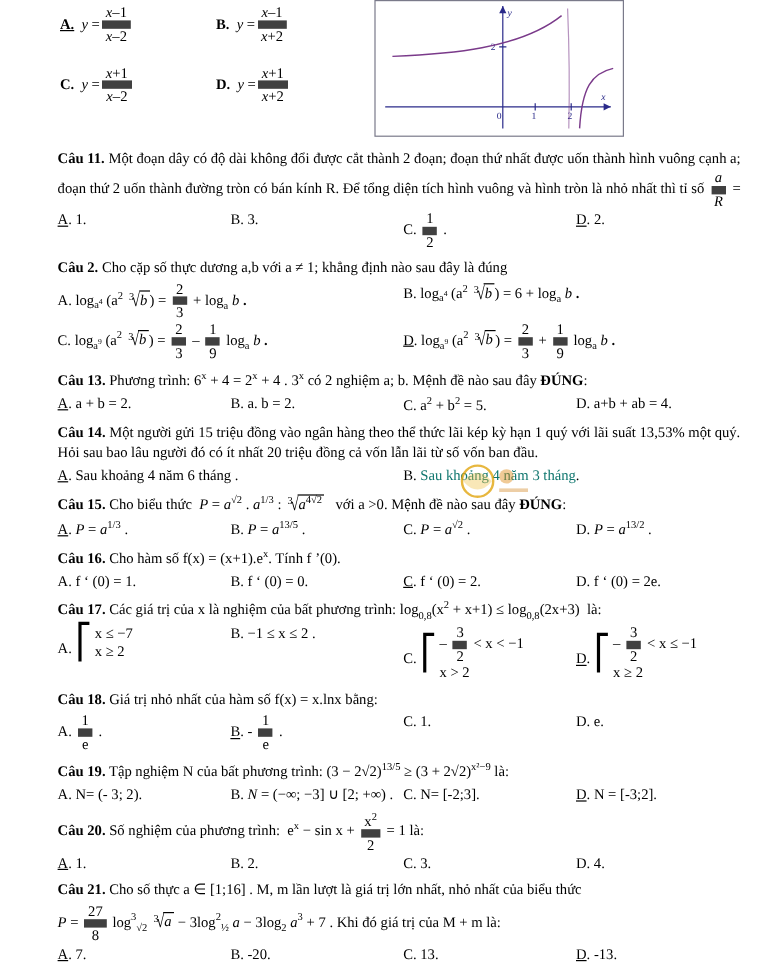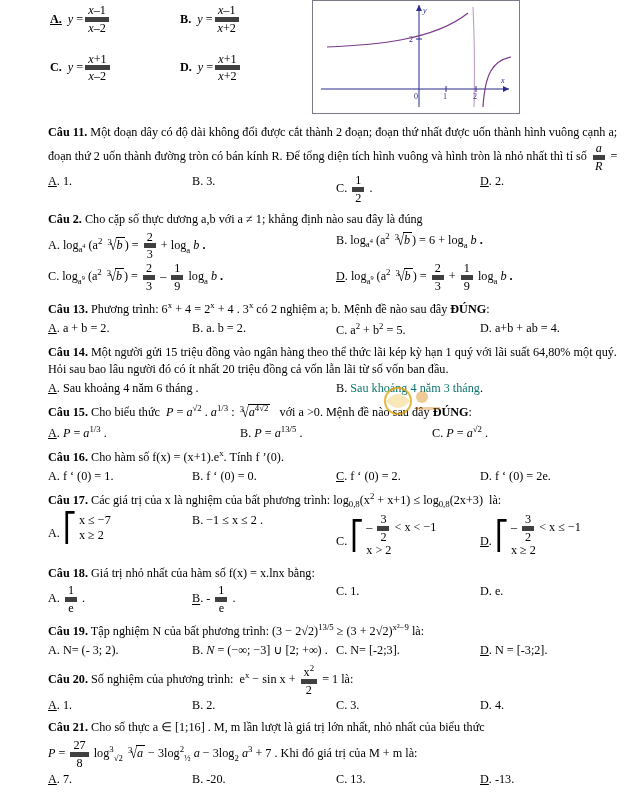--- a/index.html
+++ b/index.html
@@ -15,21 +15,21 @@
 
   
   .topblock{position:relative;height:118px;}
   .ans-grid{position:absolute;left:50px;top:4px;width:260px;}
   .ans-row{display:flex;align-items:center;margin-bottom:18px;}
   .ans-cell{display:flex;align-items:center;width:130px;}
   .lbl{font-weight:bold;margin-right:6px;}
   .lbl.u{text-decoration:underline;}
   .var{font-style:italic;font-family:"Liberation Serif",serif;}
   .frac{display:inline-flex;flex-direction:column;align-items:center;vertical-align:middle;line-height:1.05;margin:0 2px;}
-  .frac .num{border-bottom:5px solid #404040;padding:0 3px;}
+  .frac .num{border-bottom:7px solid #404040;padding:0 3px;}
   .frac .den{padding:0 3px;}
 
   .graph{position:absolute;left:312px;top:0;width:206px;height:112px;border:1px solid #7a7a8a;}
   .graph svg{display:block;}
 
   
   .content{padding:0 16px 6px 14px;margin-left:34px;}
   p{margin:0 0 2px 0;line-height:1.45;}
   .q{margin-top:6px;}
   .qnum{font-weight:bold;}
@@ -180,37 +180,38 @@
     </p>
     <div class="opts">
       <div><span class="u">A</span>. a + b = 2.</div>
       <div>B. a. b = 2.</div>
       <div>C. a<sup>2</sup> + b<sup>2</sup> = 5.</div>
       <div>D. a+b + ab = 4.</div>
     </div>
 
     <p class="q">
       <span class="qnum">Câu 14.</span>
-      <span>Một người gửi 15 triệu đồng vào ngân hàng theo thể thức lãi kép kỳ hạn 1 quý với lãi suất 64,80% một quý. Hỏi sau bao lâu người đó có ít nhất 20 triệu đồng cả vốn lẫn lãi từ số vốn ban đầu.</span>
+      <span>Một người gửi 15 triệu đồng vào ngân hàng theo thể thức lãi kép kỳ hạn 1 quý với lãi suất 13,53% một quý. Hỏi sau bao lâu người đó có ít nhất 20 triệu đồng cả vốn lẫn lãi từ số vốn ban đầu.</span>
     </p>
     <div class="opts two ov">
       <div><span class="u">A</span>. Sau khoảng 4 năm 6 tháng .</div>
       <div>B. <span class="orange">Sau khoảng 4 năm 3 tháng</span>.</div>
     </div>
 
     <p class="q">
       <span class="qnum">Câu 15.</span>
       <span>Cho biểu thức &nbsp;<i>P</i> = <i>a</i><sup>√2</sup> . <i>a</i><sup>1/3</sup> :
         <span class="sqrt"><span class="cbrt">3</span><span class="rsym">√</span><span class="radical"><i>a</i><sup>4√2</sup></span></span>
         &nbsp; với a &gt;0. Mệnh đề nào sau đây <b>ĐÚNG</b>:</span>
     </p>
     <div class="opts">
       <div><span class="u">A</span>. <i>P</i> = <i>a</i><sup>1/3</sup> .</div>
       <div>B. <i>P</i> = <i>a</i><sup>13/5</sup> .</div>
       <div>C. <i>P</i> = <i>a</i><sup>√2</sup> .</div>
+      <div>D. <i>P</i> = <i>a</i><sup>13/2</sup> .</div>
     </div>
 
     <p class="q">
       <span class="qnum">Câu 16.</span>
       <span>Cho hàm số f(x) = (x+1).e<sup>x</sup>. Tính f ’(0).</span>
     </p>
     <div class="opts">
       <div>A. f ‘ (0) = 1.</div>
       <div>B. f ‘ (0) = 0.</div>
       <div><span class="u">C</span>. f ‘ (0) = 2.</div>

